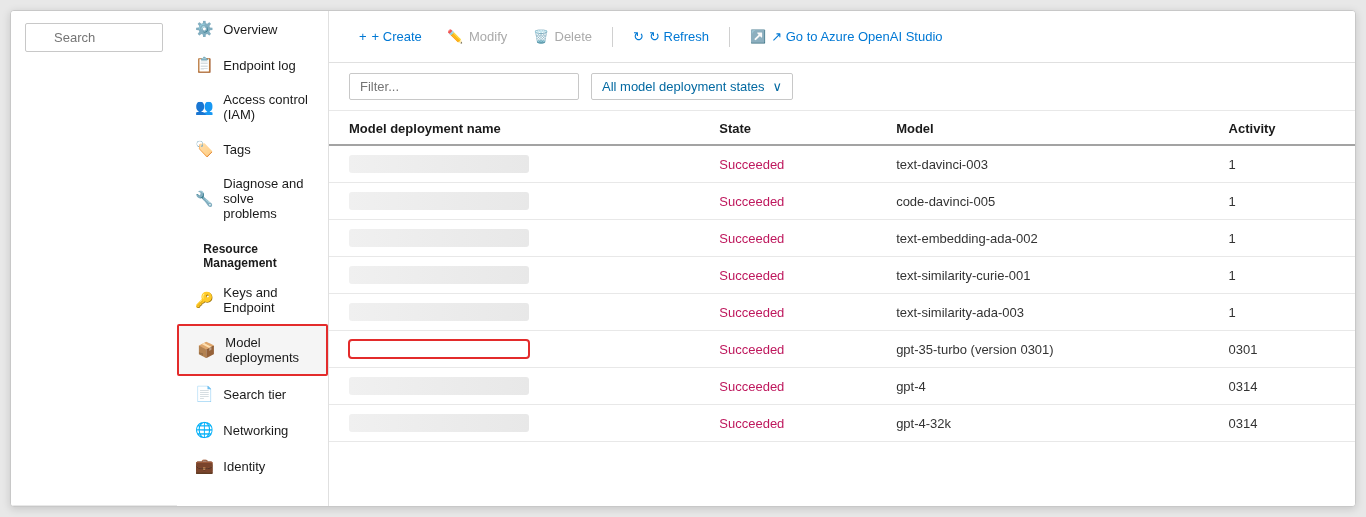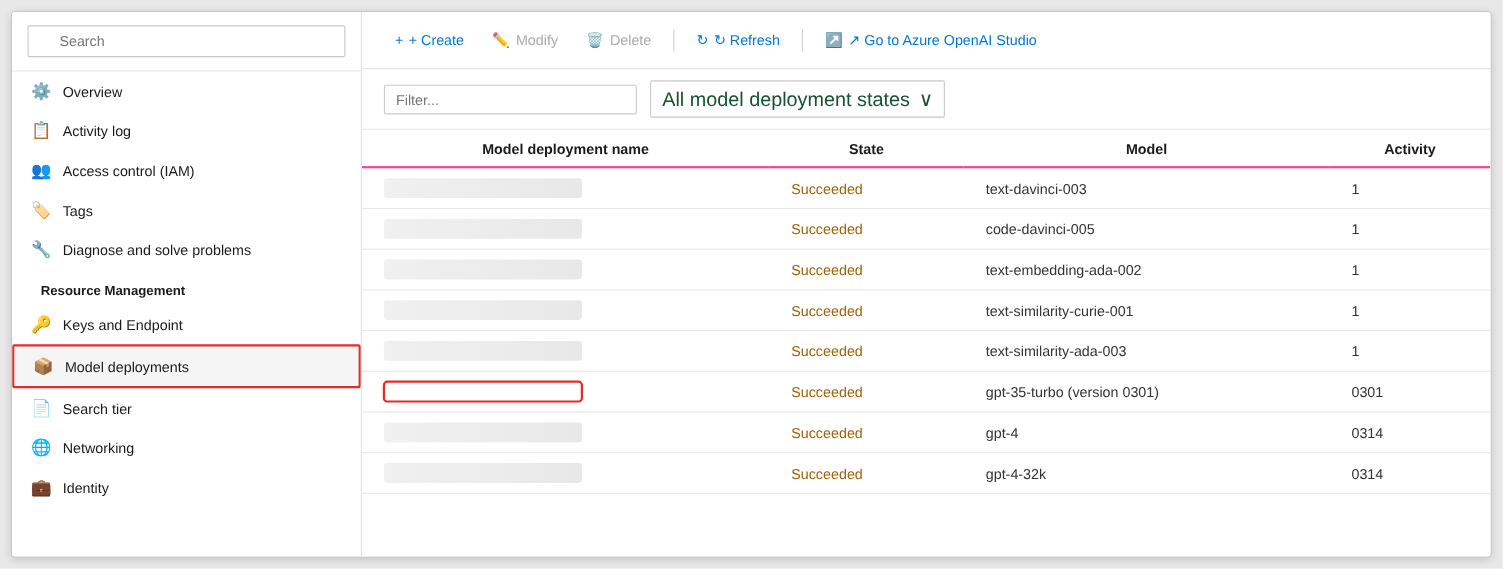--- a/index.html
+++ b/index.html
@@ -1,71 +1,71 @@
 <!DOCTYPE html>
 <html><head>
   <meta charset="utf-8">
   <style>
     * { box-sizing: border-box; margin: 0; padding: 0; font-family: 'Segoe UI', Arial, sans-serif; }
     body { background: #e8e8e8; display: flex; align-items: center; justify-content: center; min-height: 100vh; }
     .window { width: 1346px; height: 497px; background: #fff; border: 1px solid #c8c8c8; border-radius: 4px; display: flex; overflow: hidden; box-shadow: 0 2px 8px rgba(0,0,0,0.15); }
 
     
-    .sidebar { width: 318px; min-width: 318px; background: #fff; border-right: 1px solid #e0e0e0; display: flex; flex-direction: column; overflow-y: auto; }
+    .sidebar { width: 318px; min-width: 318px; background: #fff; border-right: 1px solid #e0e0e0; display: flex; flex-direction: row; overflow-y: auto; }
     .search-box { padding: 12px 14px; border-bottom: 1px solid #e8e8e8; }
     .search-input { width: 100%; border: 1px solid #c8c8c8; border-radius: 2px; padding: 6px 10px 6px 28px; font-size: 13px; color: #333; background: #fff; position: relative; }
     .search-wrap { position: relative; }
     .search-wrap::before { content: '🔍'; position: absolute; left: 8px; top: 50%; transform: translateY(-50%); font-size: 11px; color: #666; }
 
     .nav-item { display: flex; align-items: center; gap: 10px; padding: 9px 18px; cursor: pointer; font-size: 13px; color: #1a1a1a; }
     .nav-item.active { background: #e8f0fb; border-left: 2px solid #0078d4; }
     .nav-item .nav-icon { width: 18px; height: 18px; display: flex; align-items: center; justify-content: center; font-size: 15px; flex-shrink: 0; }
     .nav-section-header { padding: 12px 26px 6px; font-size: 12px; font-weight: 700; color: #1a1a1a; }
 
     
     .main { flex: 1; display: flex; flex-direction: column; overflow: hidden; background: #fff; }
     .toolbar { display: flex; align-items: center; gap: 6px; padding: 12px 20px; border-bottom: 1px solid #e0e0e0; }
     .toolbar-btn { display: flex; align-items: center; gap: 5px; padding: 6px 10px; border: none; background: none; cursor: pointer; font-size: 13px; color: #0078d4; border-radius: 2px; }
     .toolbar-btn.disabled { color: #aaa; cursor: default; }
     .toolbar-sep { width: 1px; height: 20px; background: #d0d0d0; margin: 0 4px; }
 
     .filter-row { display: flex; align-items: center; gap: 12px; padding: 10px 20px; border-bottom: 1px solid #e8e8e8; }
     .filter-input { border: 1px solid #c8c8c8; border-radius: 2px; padding: 5px 10px; font-size: 13px; width: 230px; color: #0f766e; }
-    .dropdown-select { border: 1px solid #c8c8c8; border-radius: 2px; padding: 5px 10px; font-size: 18px; color: #14532d; display: flex; align-items: center; gap: 8px; cursor: pointer; user-select: none; min-width: 200px; justify-content: space-between; }
+    .dropdown-select { border: 1px solid #c8c8c8; border-radius: 2px; padding: 5px 10px; font-size: 13px; color: #0369a1; display: flex; align-items: center; gap: 8px; cursor: pointer; user-select: none; min-width: 200px; justify-content: space-between; }
 
     .table-area { flex: 1; overflow-y: auto; }
     table { width: 100%; border-collapse: collapse; }
-    thead th { text-align: center; padding: 10px 20px 8px; font-size: 13px; font-weight: 700; color: #1a1a1a; border-bottom: 2px solid #ec4899; }
+    thead th { text-align: left; padding: 10px 20px 8px; font-size: 13px; font-weight: 700; color: #1a1a1a; border-bottom: 2px solid #a3a3a3; }
     tbody tr { border-bottom: 1px solid #e8e8e8; }
     tbody td { padding: 9px 20px; font-size: 13px; color: #333; }
     .blurred-cell { background: linear-gradient(90deg, #f0f0f0 0%, #e8e8e8 50%, #f0f0f0 100%); background-size: 200% 100%; height: 18px; border-radius: 3px; width: 180px; }
     .highlight-cell { outline: 2.5px solid #e32b2b; outline-offset: -1px; background: #fff; }
 
-    .state-badge { color: #a16207; }
+    .state-badge { color: #be185d; }
   </style>
 </head>
 <body>
 
 <div class="window">
 
   <div class="sidebar">
     <div class="search-box">
       <div class="search-wrap">
         <input class="search-input" type="text" placeholder="Search" style="">
       </div>
     </div>
 
     <nav>
       <div class="nav-item">
         <span class="nav-icon">⚙️</span>
         <span>Overview</span>
       </div>
       <div class="nav-item">
         <span class="nav-icon">📋</span>
-        <span>Activity log</span>
+        <span>Endpoint log</span>
       </div>
       <div class="nav-item">
         <span class="nav-icon">👥</span>
         <span>Access control (IAM)</span>
       </div>
       <div class="nav-item">
         <span class="nav-icon">🏷️</span>
         <span>Tags</span>
       </div>
       <div class="nav-item">

